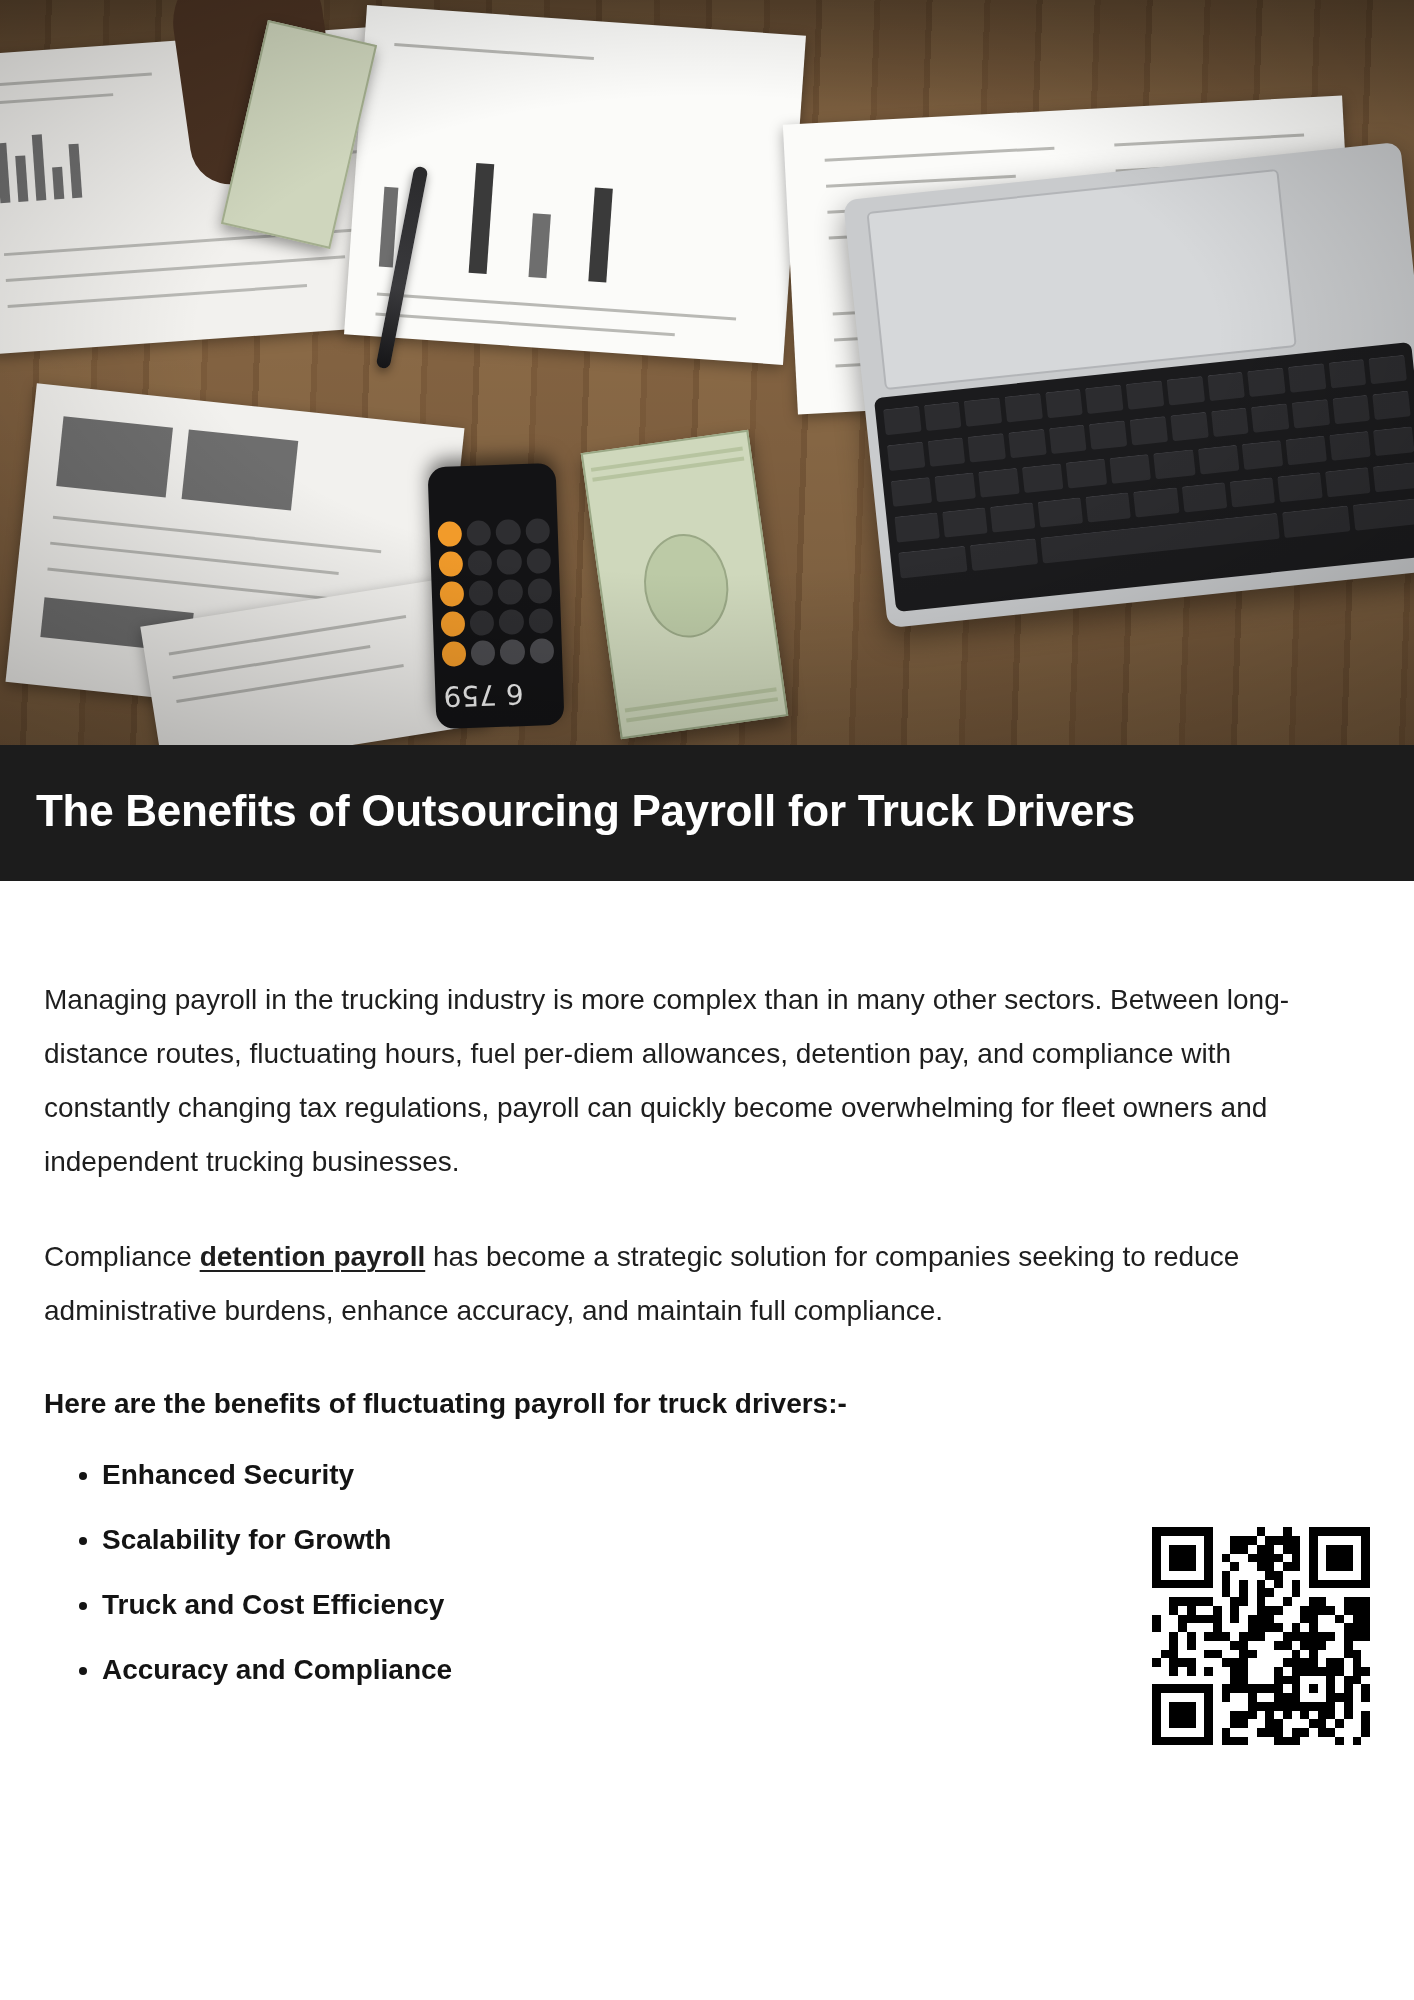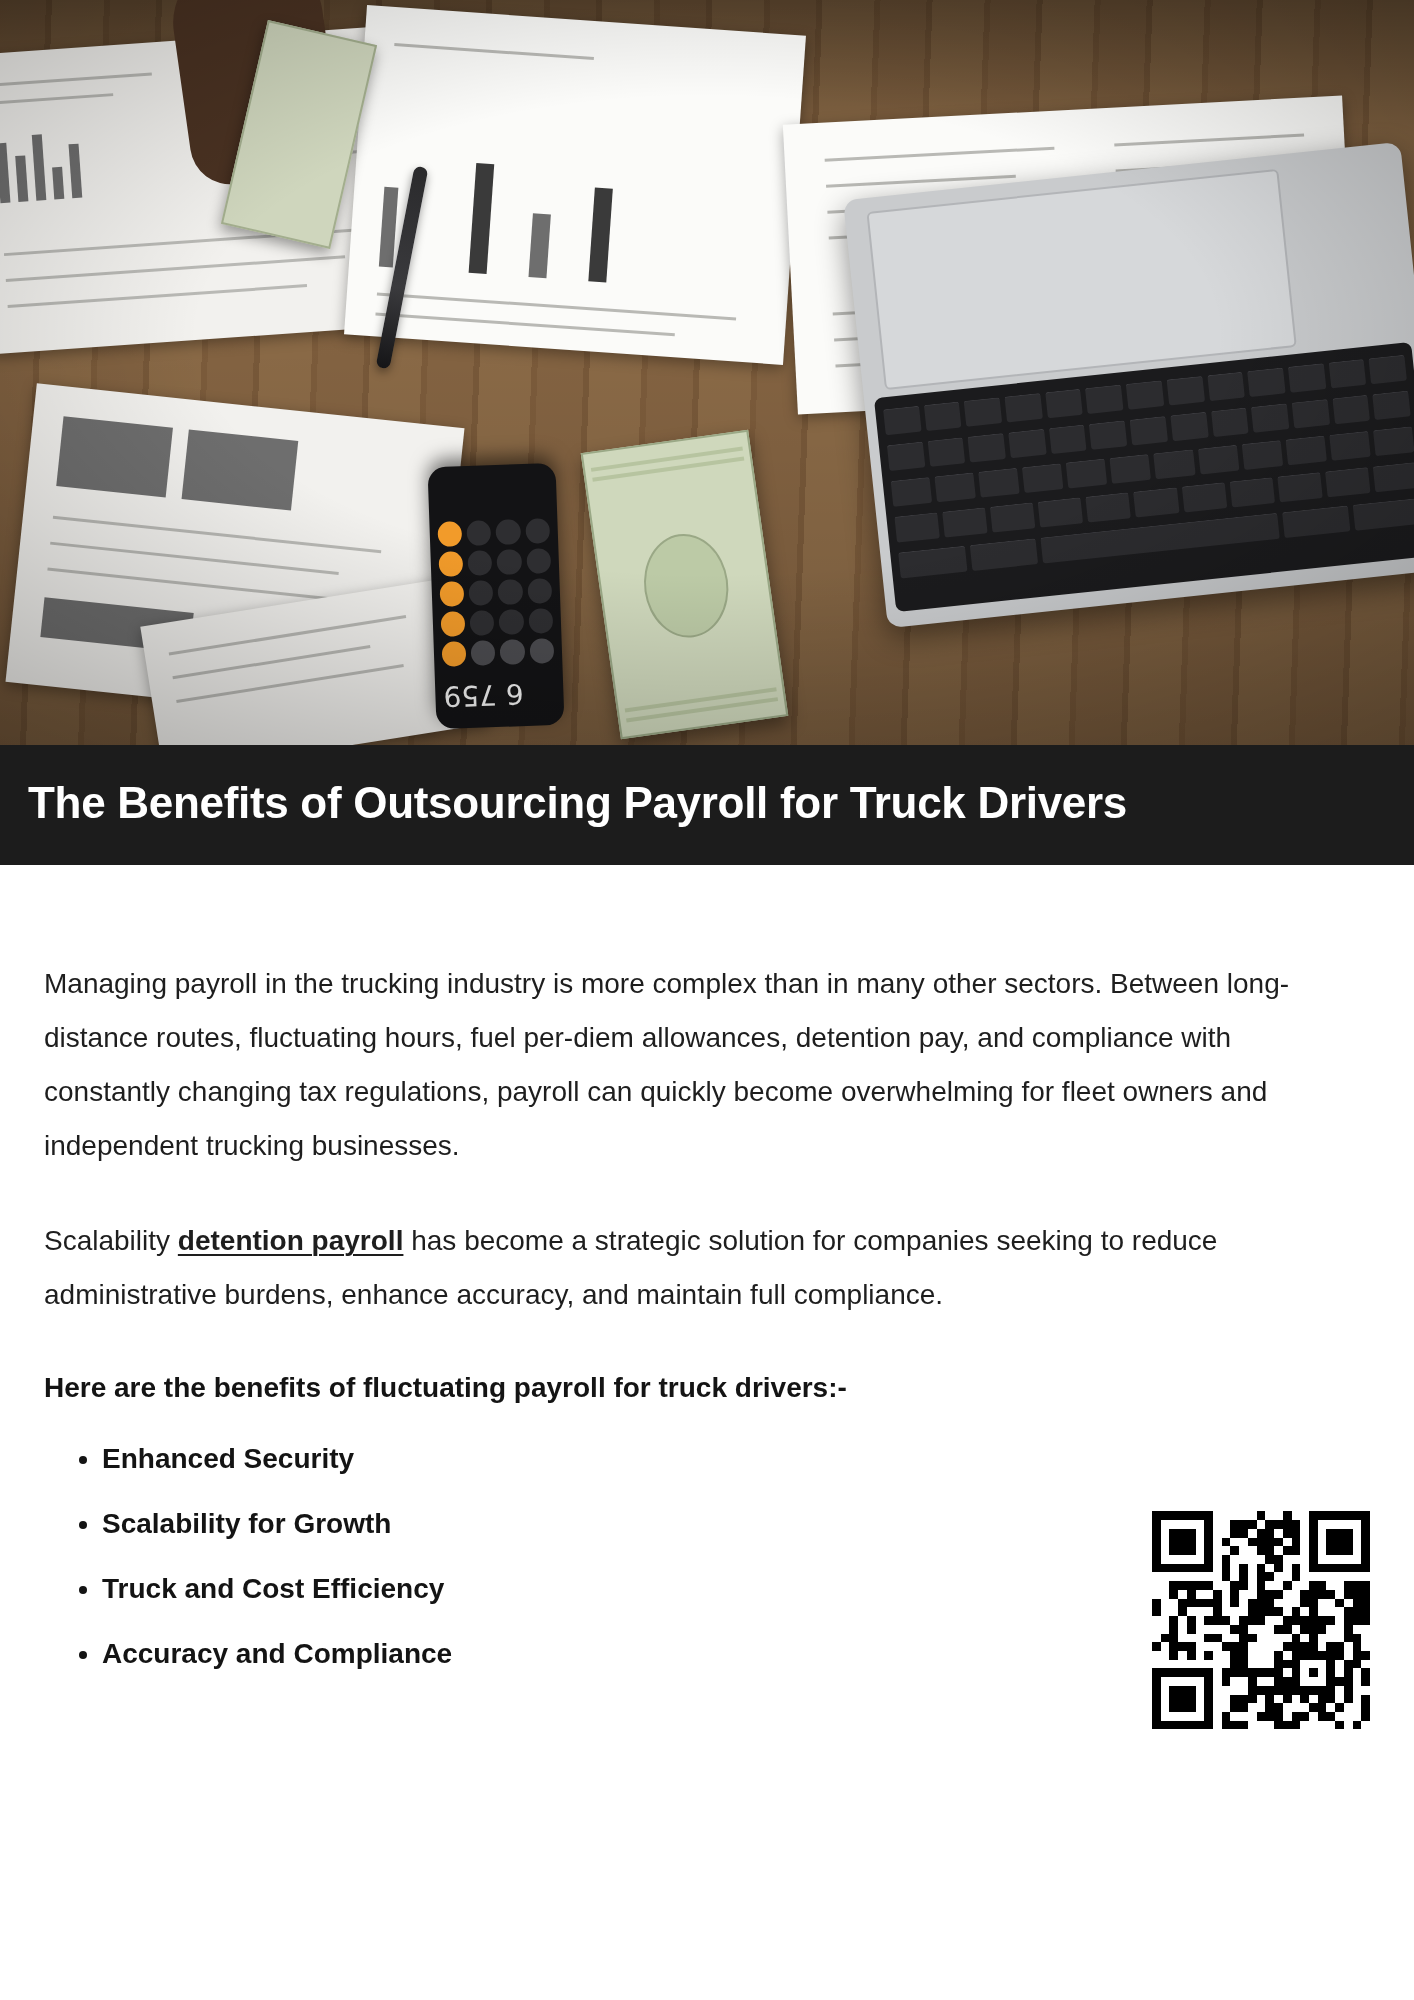--- a/index.html
+++ b/index.html
@@ -223,21 +223,21 @@
   }
 
   
   .titlebar {
     width: 1414px;
     background: #1c1c1c;
     padding: 34px 0 38px 0;
     box-sizing: border-box;
   }
   .titlebar h1 {
-    margin: 0;
+    margin: 8px;
     padding: 0 28px;
     color: #ffffff;
     font-size: 44px;
     line-height: 1.1;
     font-weight: 700;
     letter-spacing: -0.3px;
   }
 
   
   .content {
@@ -483,21 +483,21 @@
   </div>
 
   <div class="titlebar">
     <h1>The Benefits of Outsourcing Payroll for Truck Drivers</h1>
   </div>
 
   <div class="content">
 
     <p class="lead">Managing payroll in the trucking industry is more complex than in many other sectors. Between long-distance routes, fluctuating hours, fuel per-diem allowances, detention pay, and compliance with constantly changing tax regulations, payroll can quickly become overwhelming for fleet owners and independent trucking businesses.</p>
 
-    <p class="second"><span>Scalability </span><a class="inline-link" href="#">detention payroll</a><span> has become a strategic solution for companies seeking to reduce administrative burdens, enhance accuracy, and maintain full compliance.</span></p>
+    <p class="second"><span>Compliance </span><a class="inline-link" href="#">detention payroll</a><span> has become a strategic solution for companies seeking to reduce administrative burdens, enhance accuracy, and maintain full compliance.</span></p>
 
     <h2 class="sub">Here are the benefits of fluctuating payroll for truck drivers:-</h2>
 
     <ul class="benefits">
       <li>Enhanced Security</li>
       <li>Scalability for Growth</li>
       <li>Truck and Cost Efficiency</li>
       <li>Accuracy and Compliance</li>
     </ul>
 

